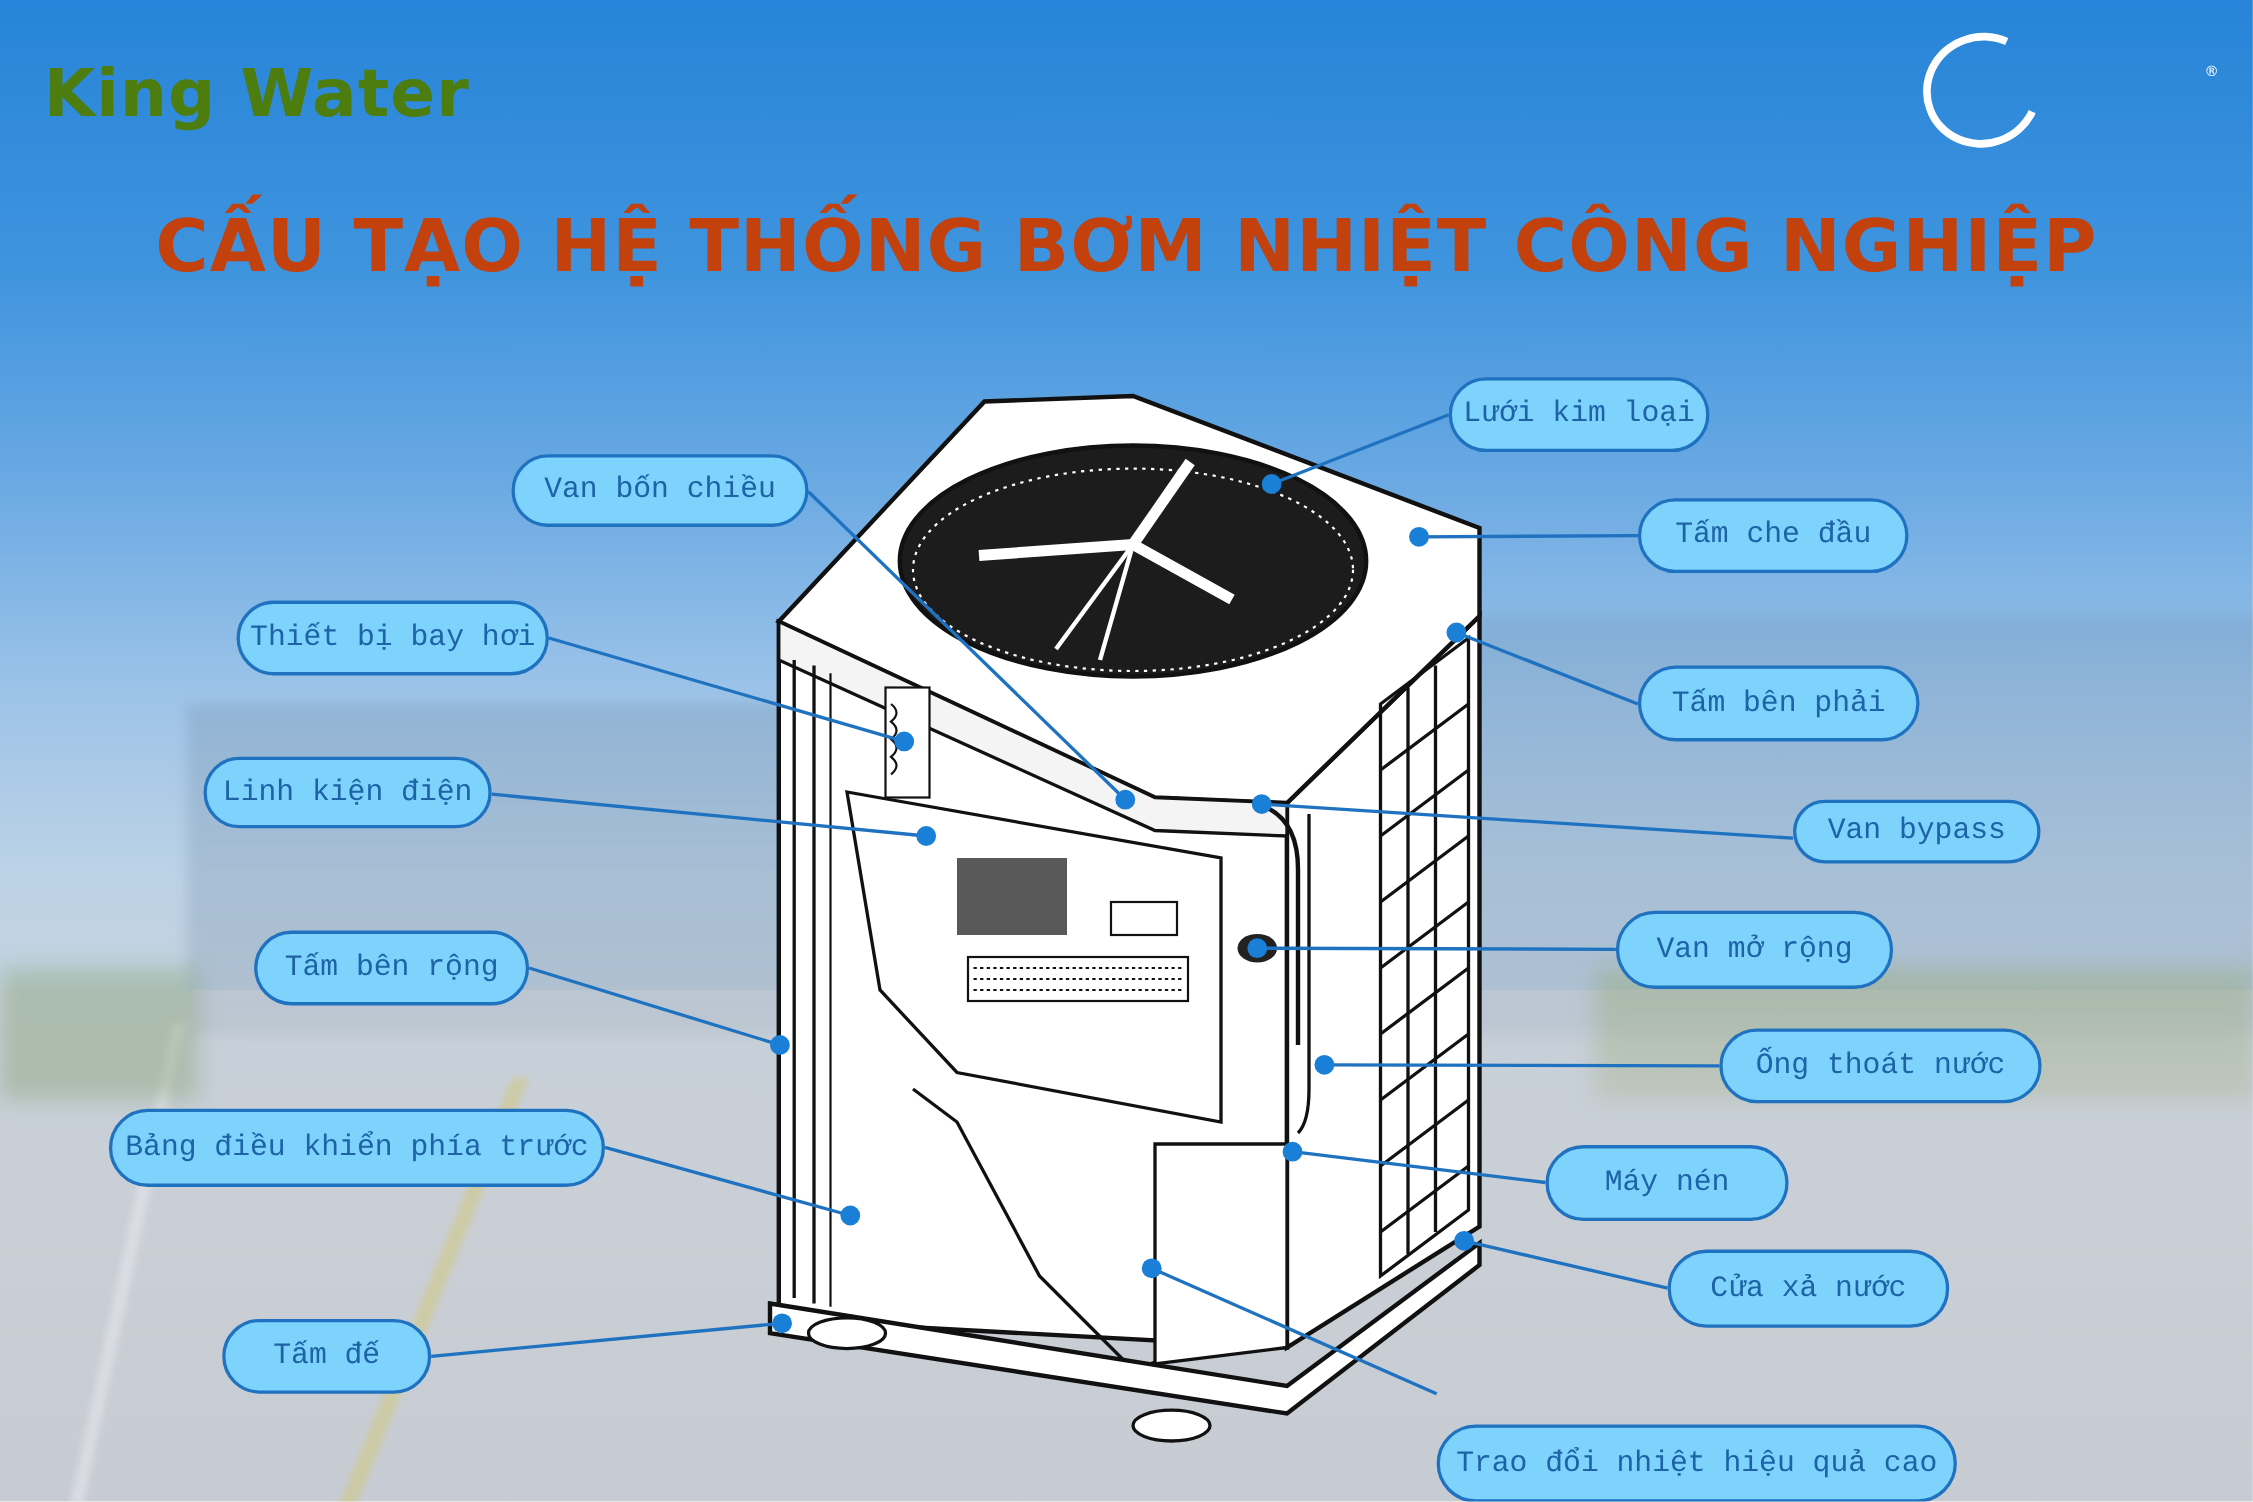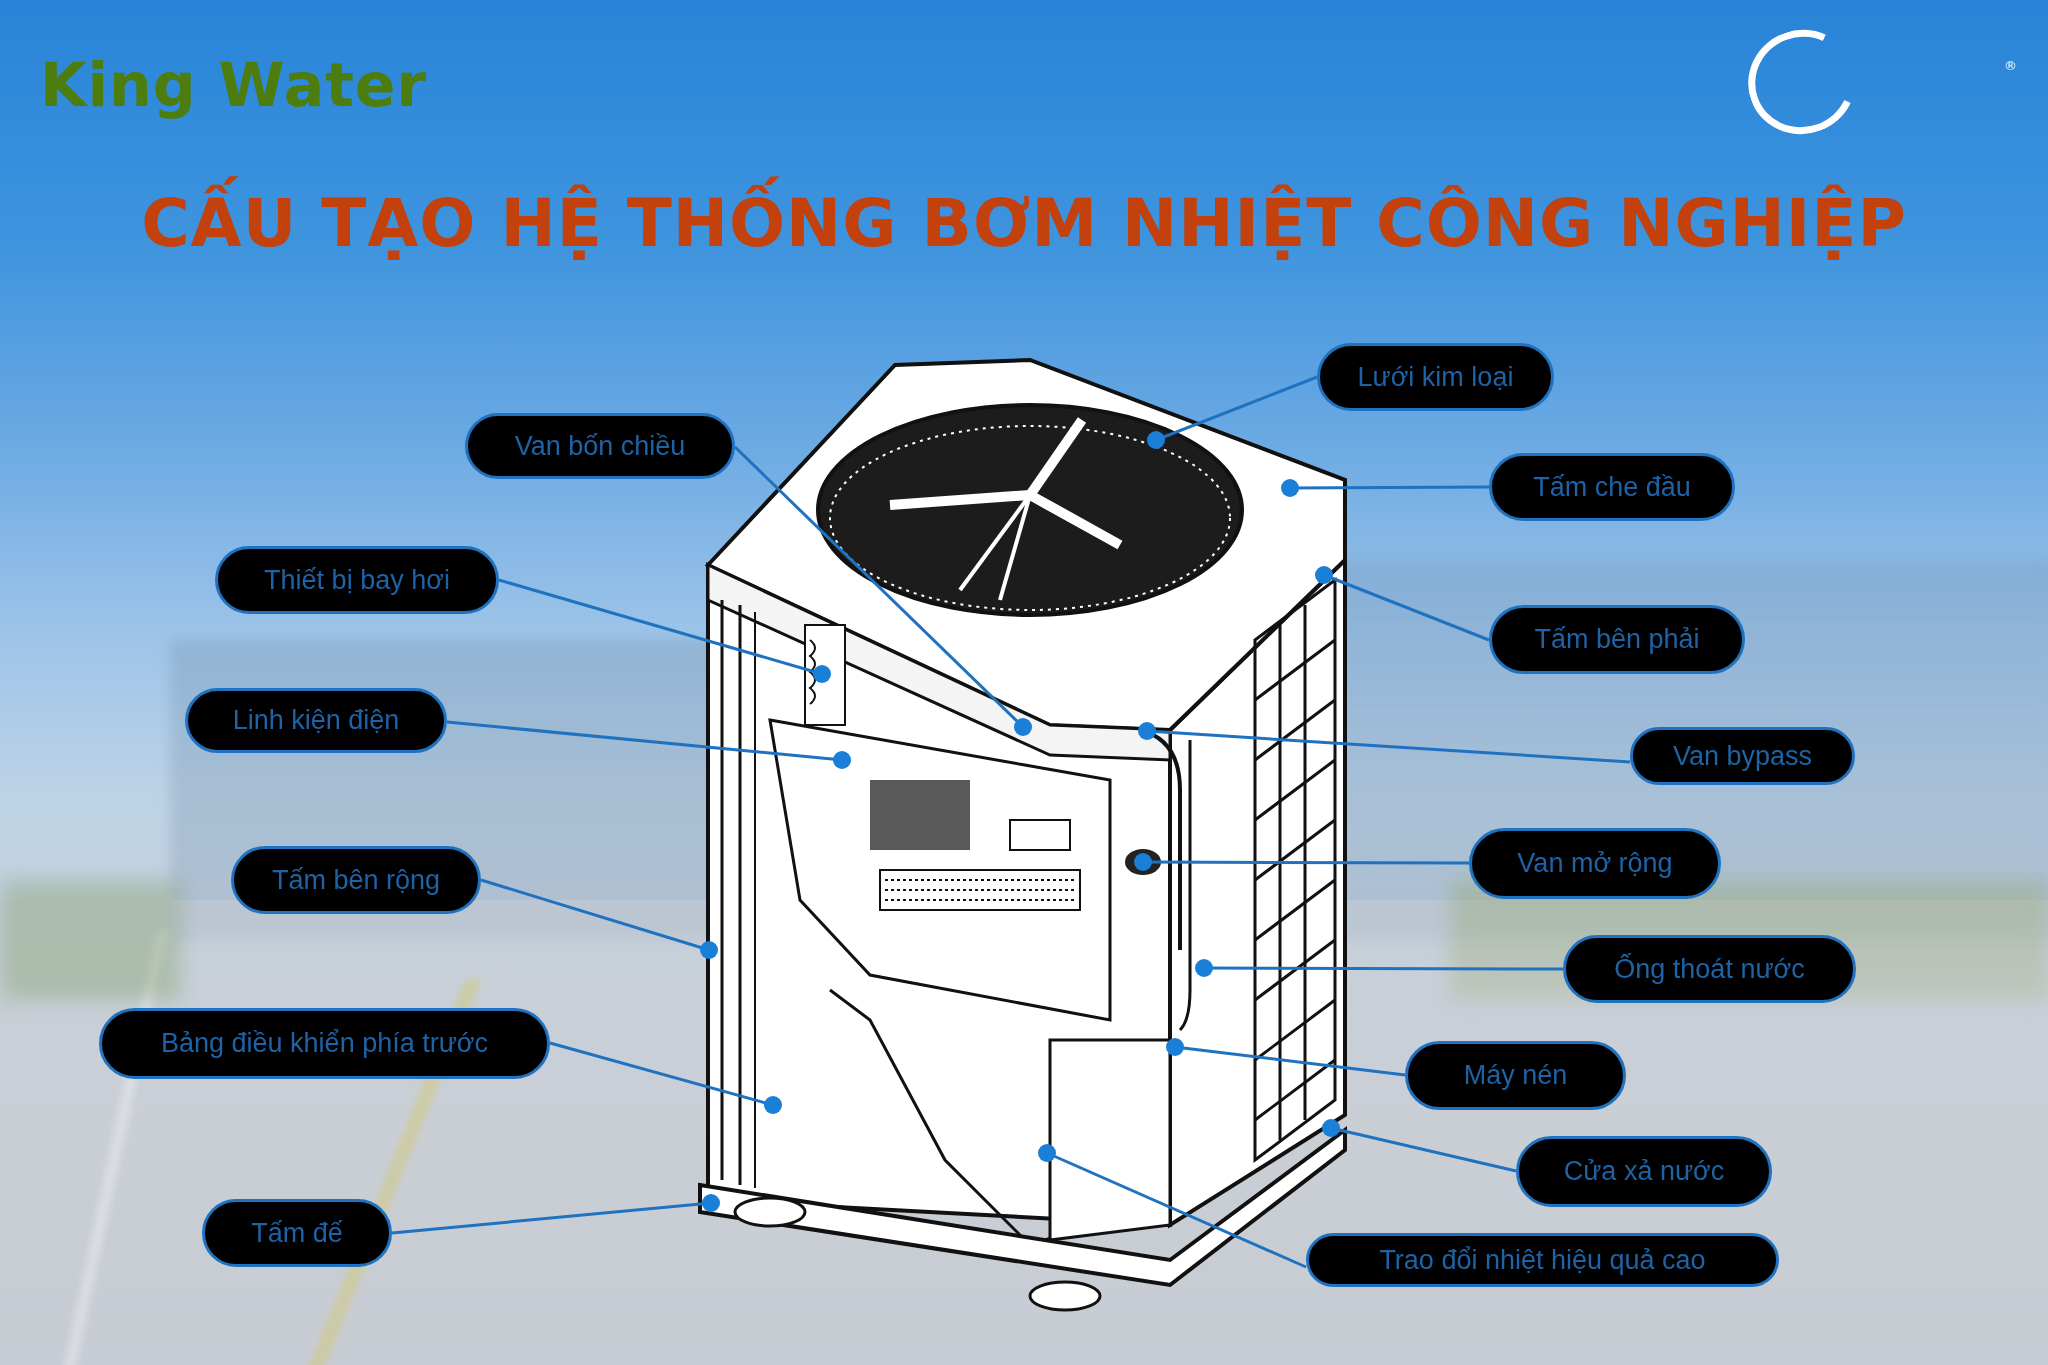--- a/index.html
+++ b/index.html
@@ -69,25 +69,25 @@
     font-family: "DejaVu Sans", sans-serif; font-weight: bold;
     font-size: 66px; color: #c2410c; letter-spacing: 1px;
   }
 
   svg.lines { position: absolute; left: 0; top: 0; }
 
   .unit { position: absolute; left: 0; top: 0; }
 
   .pill {
     position: absolute;
-    background: #000000;
+    background: #7dd3fc;
     border: 3px solid #1f72c0;
     border-radius: 40px;
     color: #1d63a6;
-    font-family: Liberation Sans, sans-serif;
+    font-family: Liberation Mono, monospace;
     font-size: 27px;
     display: flex; align-items: center; justify-content: center;
     white-space: nowrap;
   }
   .dot {
     position: absolute; width: 18px; height: 18px; border-radius: 50%;
     background: #1a7fd6; transform: translate(-50%, -50%);
   }
 </style>
 </head>
@@ -203,13 +203,13 @@
 <div class="pill" style="left:99px;top:1008px;width:451px;height:71px;">Bảng điều khiển phía trước</div>
 <div class="pill" style="left:202px;top:1199px;width:190px;height:68px;">Tấm đế</div>
 <div class="pill" style="left:1317px;top:343px;width:237px;height:68px;">Lưới kim loại</div>
 <div class="pill" style="left:1489px;top:453px;width:246px;height:68px;">Tấm che đầu</div>
 <div class="pill" style="left:1489px;top:605px;width:256px;height:69px;">Tấm bên phải</div>
 <div class="pill" style="left:1630px;top:727px;width:225px;height:58px;">Van bypass</div>
 <div class="pill" style="left:1469px;top:828px;width:252px;height:71px;">Van mở rộng</div>
 <div class="pill" style="left:1563px;top:935px;width:293px;height:68px;">Ống thoát nước</div>
 <div class="pill" style="left:1405px;top:1041px;width:221px;height:69px;">Máy nén</div>
 <div class="pill" style="left:1516px;top:1136px;width:256px;height:71px;">Cửa xả nước</div>
-<div class="pill" style="left:1306px;top:1233px;width:473px;height:54px;">Trao đổi nhiệt hiệu quả cao</div>
+<div class="pill" style="left:1306px;top:1295px;width:473px;height:71px;">Trao đổi nhiệt hiệu quả cao</div>
 
 </body></html>

